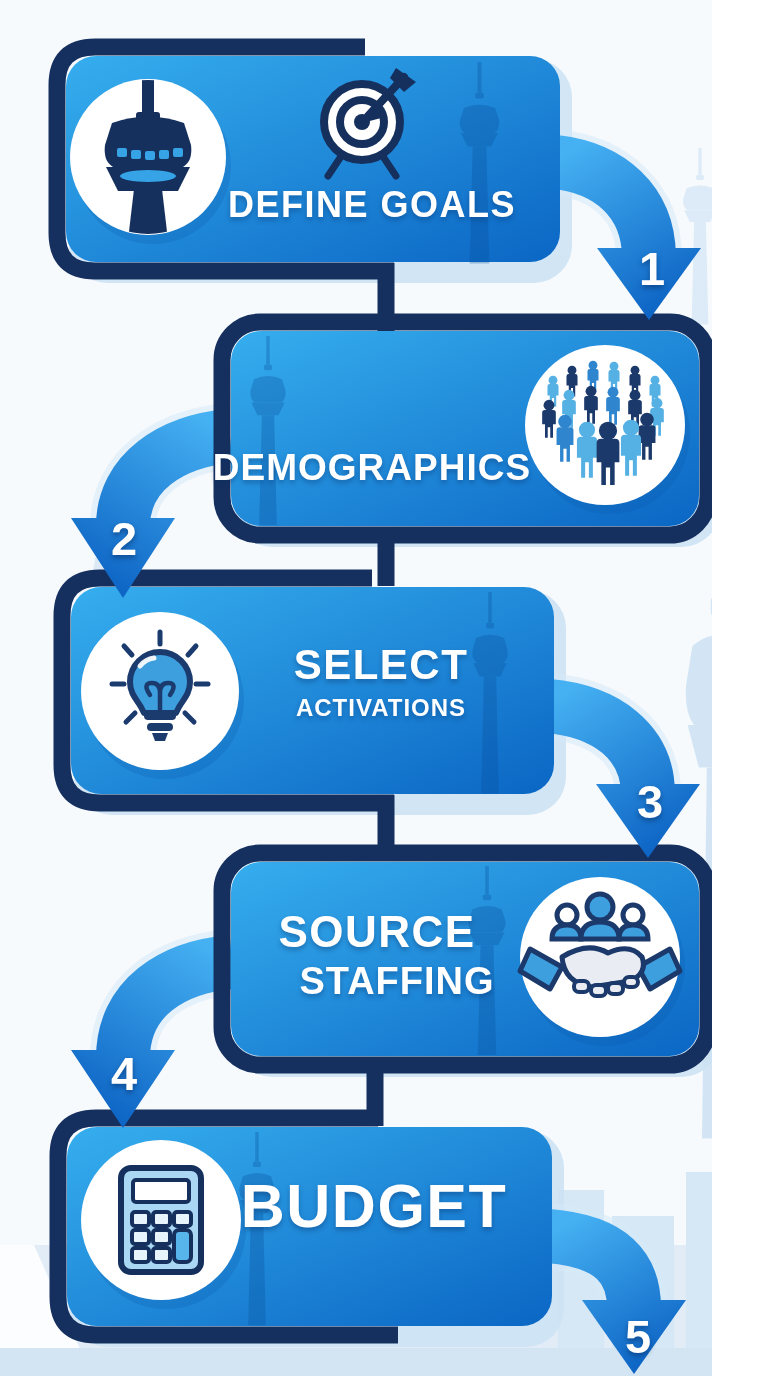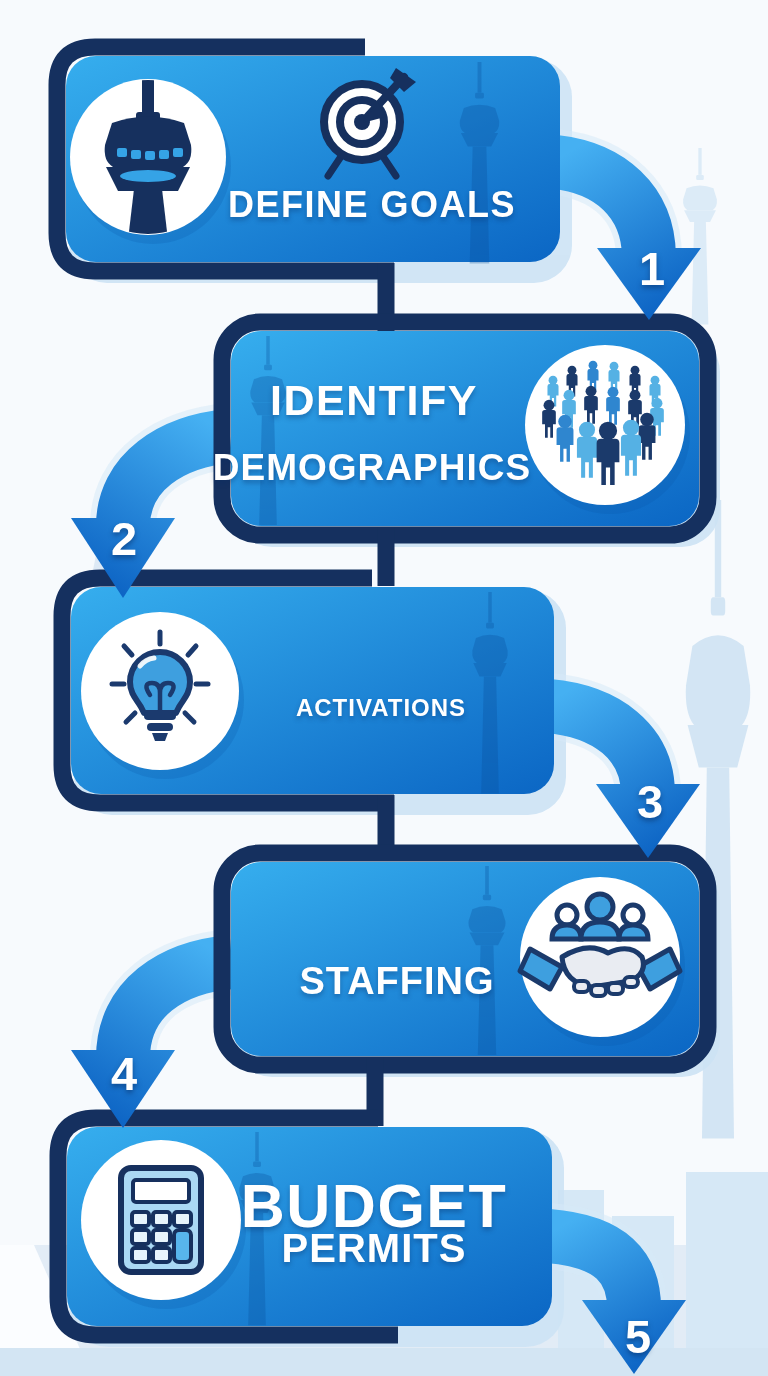--- a/index.html
+++ b/index.html
@@ -1,17 +1,17 @@
 <!DOCTYPE html>
 <html><head>
 <meta charset="utf-8">
 <style>
   html,body{margin:0;padding:0;background:#ffffff;}
   .stage{
-    position:relative;width:768px;height:1376px;overflow:hidden;
+    position:relative;width:712px;height:1376px;overflow:hidden;
     background:#6d28d9;
     font-family:"Liberation Sans", sans-serif;
   }
   .stage svg{position:absolute;left:0;top:0;}
   .t{
     position:absolute;transform:translateX(-50%);
     color:#ffffff;font-weight:bold;white-space:nowrap;line-height:1;
     text-shadow:0 3px 5px rgba(8,45,100,.38);
     letter-spacing:1.5px;
   }
@@ -270,26 +270,26 @@
   <g>
     <polygon points="597,248 701,248 649,320" fill="url(#a1)"></polygon>
     <polygon points="71,518 175,518 123,598" fill="url(#a2)"></polygon>
     <polygon points="596,784 700,784 648,858" fill="url(#a3)"></polygon>
     <polygon points="71,1050 175,1050 123,1128" fill="url(#a4)"></polygon>
     <polygon points="582,1300 686,1300 634,1374" fill="url(#a5)"></polygon>
   </g>
 </svg>
 
 <div class="t t1">DEFINE GOALS</div>
-<div class="t t2a">IDENTIFY</div>
 <div class="t t2b">DEMOGRAPHICS</div>
+<div class="t t3a">SELECT</div>
 <div class="t t3b">ACTIVATIONS</div>
+<div class="t t4a">SOURCE</div>
 <div class="t t4b">STAFFING</div>
 <div class="t t5a">BUDGET</div>
-<div class="t t5b">PERMITS</div>
 
 <div class="num n1">1</div>
 <div class="num n2">2</div>
 <div class="num n3">3</div>
 <div class="num n4">4</div>
 <div class="num n5">5</div>
 
 </div>
 
 </body></html>

